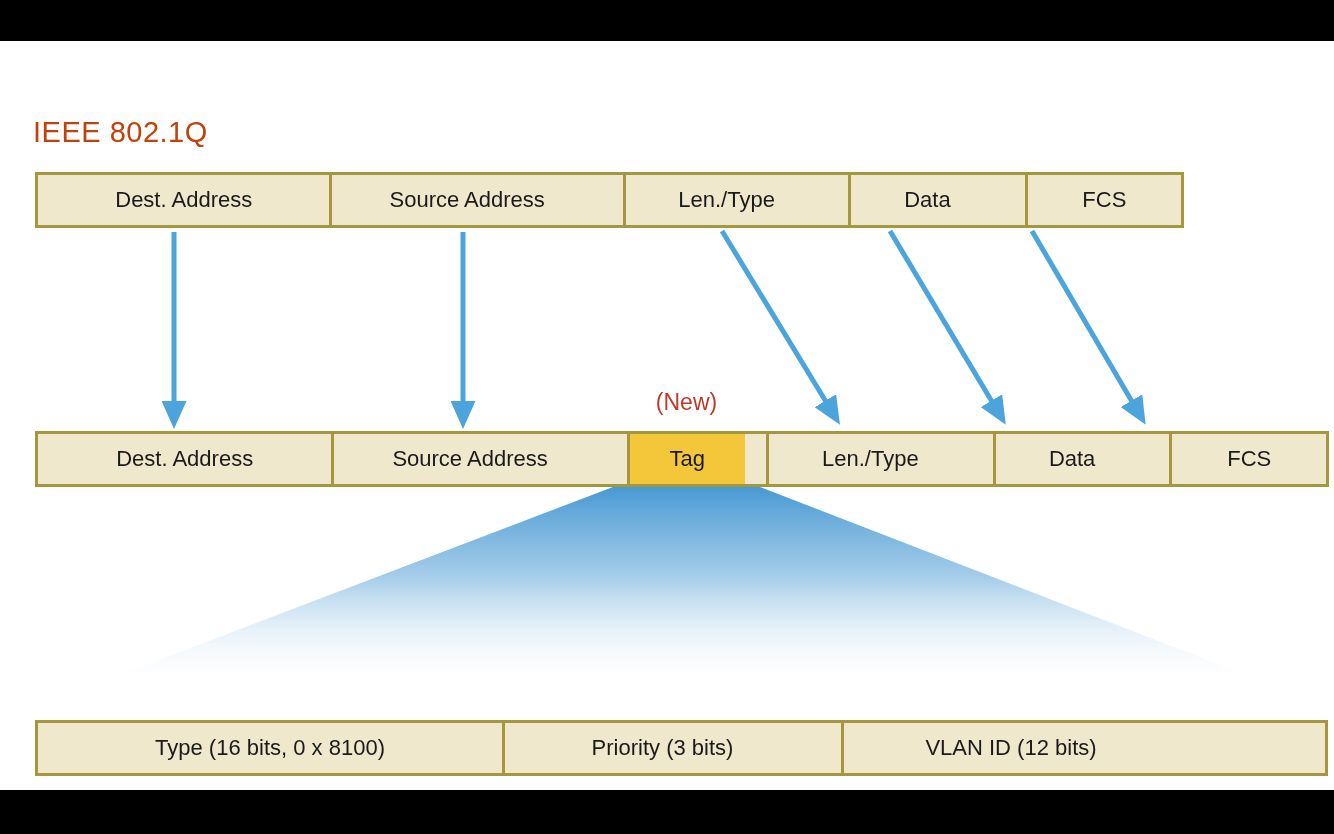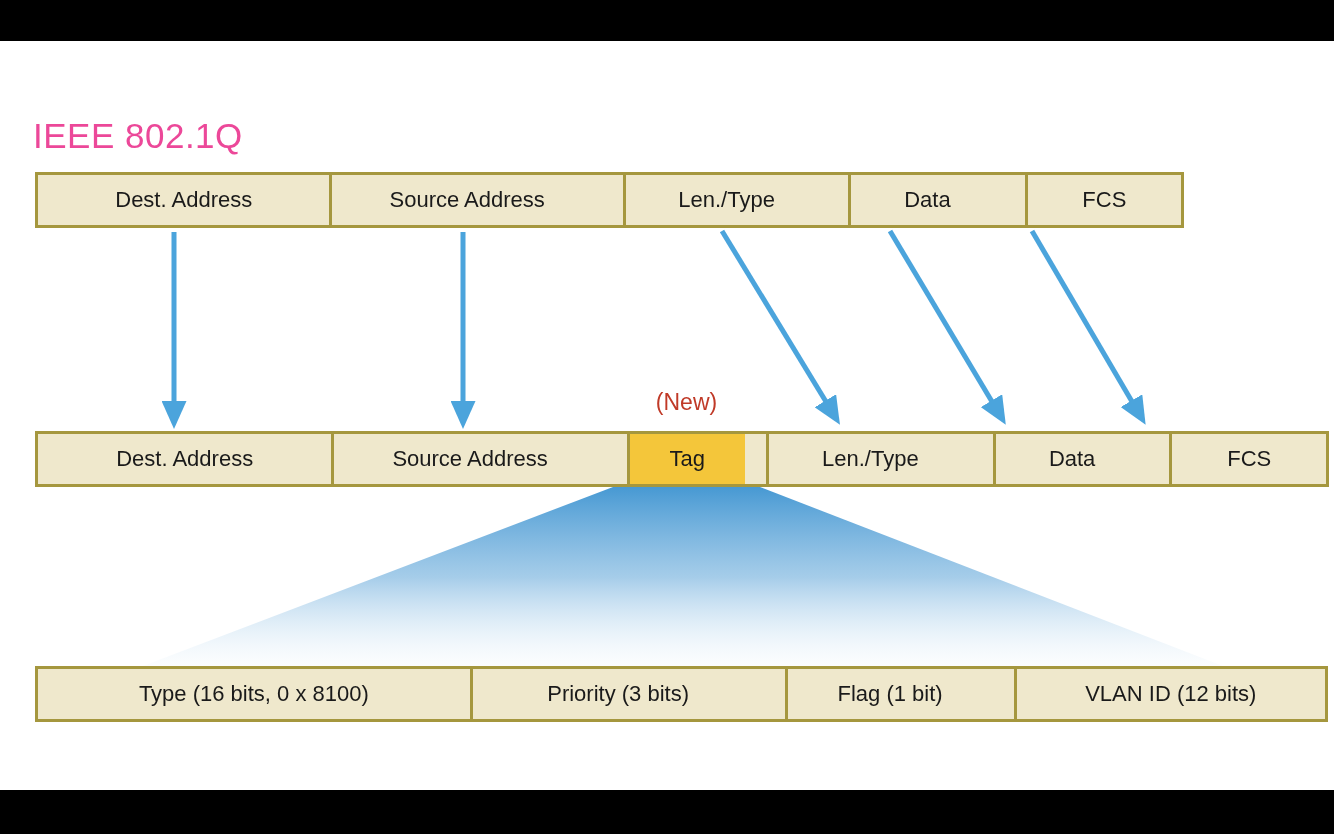--- a/index.html
+++ b/index.html
@@ -10,41 +10,41 @@
     background: #ffffff;
     font-family: "Liberation Sans", sans-serif;
     overflow: hidden;
   }
   .letterbox { position: absolute; left: 0; width: 1334px; background: #000; }
   .letterbox.top { top: 0; height: 41px; }
   .letterbox.bottom { top: 790px; height: 44px; }
 
   .title {
     position: absolute; left: 33px; top: 116px;
-    font-size: 35px; color: #ec4899; letter-spacing: 0.5px;
+    font-size: 29px; color: #c2410c; letter-spacing: 0.5px;
   }
 
   .frame-row {
     position: absolute; display: flex;
     height: 56px; background: #EFE8CC;
     border: 3px solid #A5973E;
   }
   .frame-row .cell {
     display: flex; align-items: center; justify-content: center;
     font-size: 22px; color: #1A1A1A;
     border-left: 3px solid #A5973E;
     white-space: nowrap;
     margin-left: 21px;
   }
   .frame-row .cell:first-child { border-left: none; }
   .cell.tag { background: #F4C63A; }
 
   .row-original { left: 35px; top: 172px; width: 1149px; }
   .row-tagged   { left: 35px; top: 431px; width: 1294px; }
-  .row-detail   { left: 35px; top: 666px; width: 1293px; }
+  .row-detail   { left: 35px; top: 720px; width: 1293px; }
 
   .new-label {
     position: absolute; left: 613px; top: 389px; width: 147px;
     text-align: center; font-size: 23px; color: #C03A28;
   }
 
   svg.overlay {
     position: absolute; left: 0; top: 0;
     width: 1334px; height: 834px;
   }
@@ -122,23 +122,20 @@
       </div>
   </div>
 
   <div class="frame-row row-detail">
     <div class="cell" style="width:422px">
         <span>Type (16 bits, 0 x 8100)</span>
       </div>
     <div class="cell" style="width:318px">
         <span>Priority (3 bits)</span>
       </div>
-    <div class="cell" style="width:225px">
-        <span>Flag (1 bit)</span>
-      </div>
     <div class="cell" style="width:337px">
         <span>VLAN ID (12 bits)</span>
       </div>
   </div>
 
   <div class="letterbox bottom"></div>
 
 </div>
 
 </body></html>

